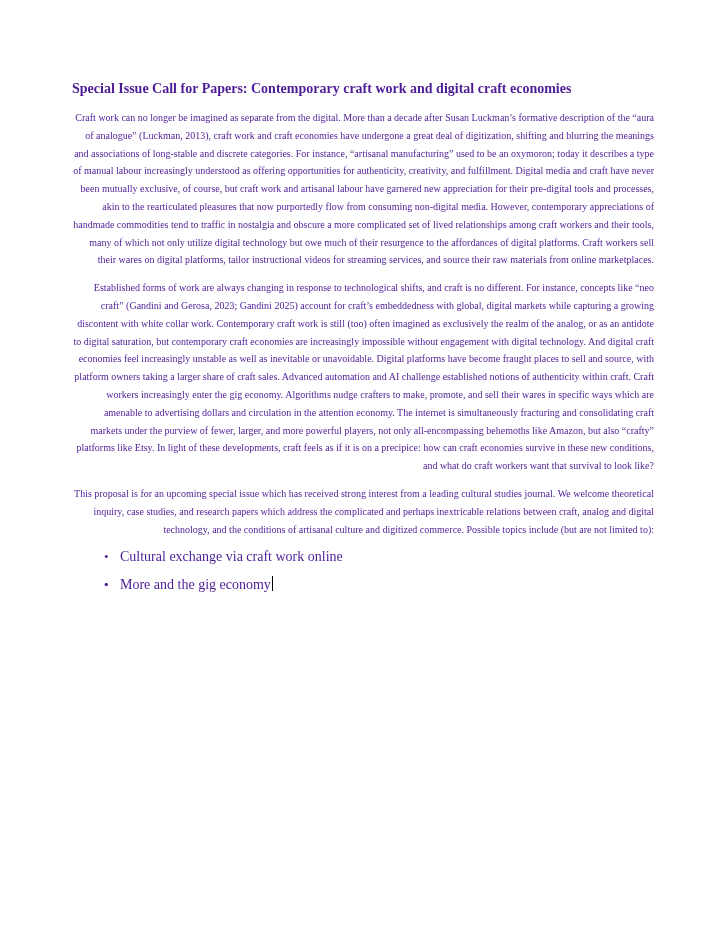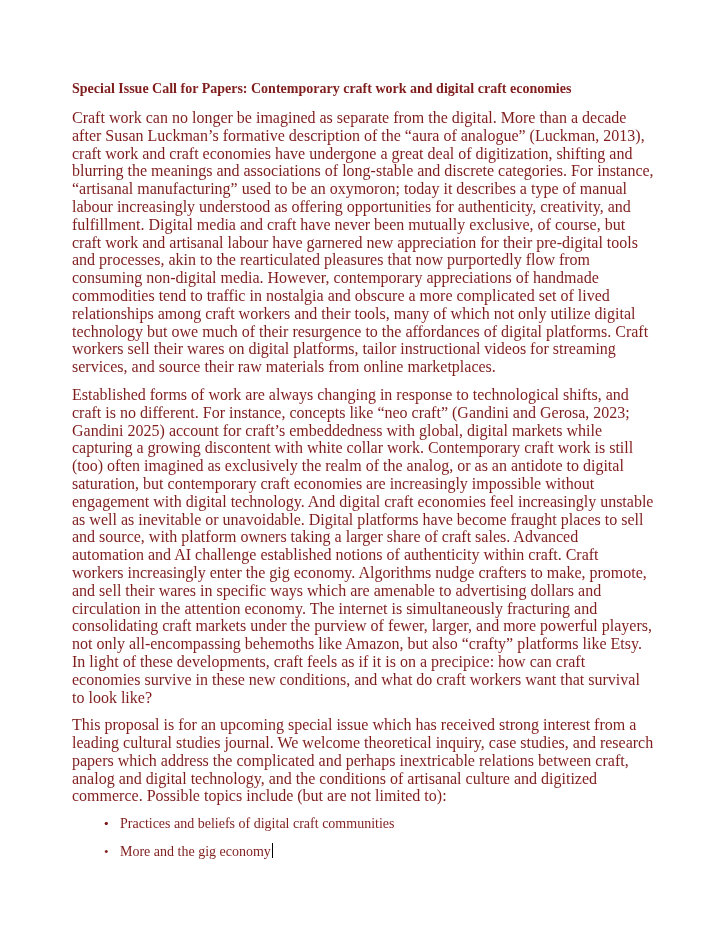--- a/index.html
+++ b/index.html
@@ -7,40 +7,40 @@
     padding: 0;
     background: #ffffff;
   }
   .page {
     position: relative;
     width: 720px;
     height: 934px;
     background: #ffffff;
     overflow: hidden;
     font-family: "Liberation Serif", serif;
-    color: #7f1d1d;
+    color: #4c1d95;
     -webkit-font-smoothing: antialiased;
   }
   .content {
     position: absolute;
     left: 72px;
     top: 80px;
     width: 582px;
   }
   .doc-title {
     font-size: 14px;
     font-weight: 700;
     line-height: 18px;
     margin: 0 0 11px 0;
   }
   .para {
-    font-size: 16px;
+    font-size: 10px;
     line-height: 17.8px;
     margin: 0 0 10px 0;
-    text-align: left;
+    text-align: right;
   }
   .topics {
     list-style: none;
     margin: 9px 0 0 0;
     padding: 0;
   }
   .topic {
     position: relative;
     font-size: 14px;
     line-height: 18px;
@@ -72,24 +72,24 @@
 
     <p class="para">Craft work can no longer be imagined as separate from the digital. More than a decade after Susan Luckman’s formative description of the “aura of analogue” (Luckman, 2013), craft work and craft economies have undergone a great deal of digitization, shifting and blurring the meanings and associations of long-stable and discrete categories. For instance, “artisanal manufacturing” used to be an oxymoron; today it describes a type of manual labour increasingly understood as offering opportunities for authenticity, creativity, and fulfillment. Digital media and craft have never been mutually exclusive, of course, but craft work and artisanal labour have garnered new appreciation for their pre-digital tools and processes, akin to the rearticulated pleasures that now purportedly flow from consuming non-digital media. However, contemporary appreciations of handmade commodities tend to traffic in nostalgia and obscure a more complicated set of lived relationships among craft workers and their tools, many of which not only utilize digital technology but owe much of their resurgence to the affordances of digital platforms. Craft workers sell their wares on digital platforms, tailor instructional videos for streaming services, and source their raw materials from online marketplaces.</p>
 
     <p class="para">Established forms of work are always changing in response to technological shifts, and craft is no different. For instance, concepts like “neo craft” (Gandini and Gerosa, 2023; Gandini 2025) account for craft’s embeddedness with global, digital markets while capturing a growing discontent with white collar work. Contemporary craft work is still (too) often imagined as exclusively the realm of the analog, or as an antidote to digital saturation, but contemporary craft economies are increasingly impossible without engagement with digital technology. And digital craft economies feel increasingly unstable as well as inevitable or unavoidable. Digital platforms have become fraught places to sell and source, with platform owners taking a larger share of craft sales. Advanced automation and AI challenge established notions of authenticity within craft. Craft workers increasingly enter the gig economy. Algorithms nudge crafters to make, promote, and sell their wares in specific ways which are amenable to advertising dollars and circulation in the attention economy. The internet is simultaneously fracturing and consolidating craft markets under the purview of fewer, larger, and more powerful players, not only all-encompassing behemoths like Amazon, but also “crafty” platforms like Etsy. In light of these developments, craft feels as if it is on a precipice: how can craft economies survive in these new conditions, and what do craft workers want that survival to look like?</p>
 
     <p class="para">This proposal is for an upcoming special issue which has received strong interest from a leading cultural studies journal. We welcome theoretical inquiry, case studies, and research papers which address the complicated and perhaps inextricable relations between craft, analog and digital technology, and the conditions of artisanal culture and digitized commerce. Possible topics include (but are not limited to):</p>
 
     <ul class="topics">
       <li class="topic">
         <span class="bullet">•</span>
+        <span>Cultural exchange via craft work online</span>
       </li>
       <li class="topic">
         <span class="bullet">•</span>
-        <span>Practices and beliefs of digital craft communities</span>
       </li>
       <li class="topic">
         <span><span class="bullet">•</span><span>More and the gig economy</span></span><span class="caret"></span>
       </li>
     </ul>
 
   </div>
 </div>
 
 </body></html>

